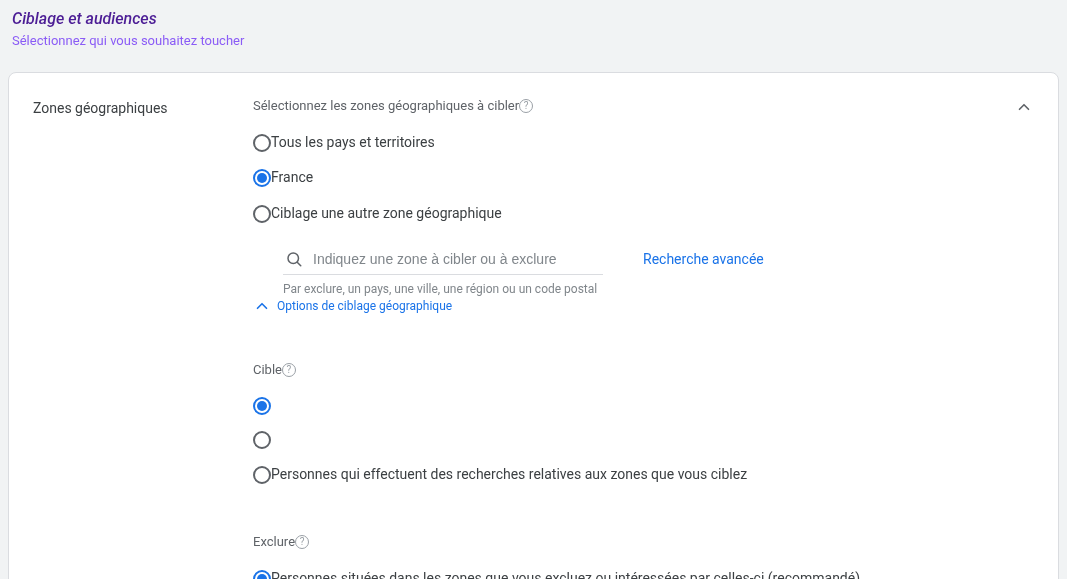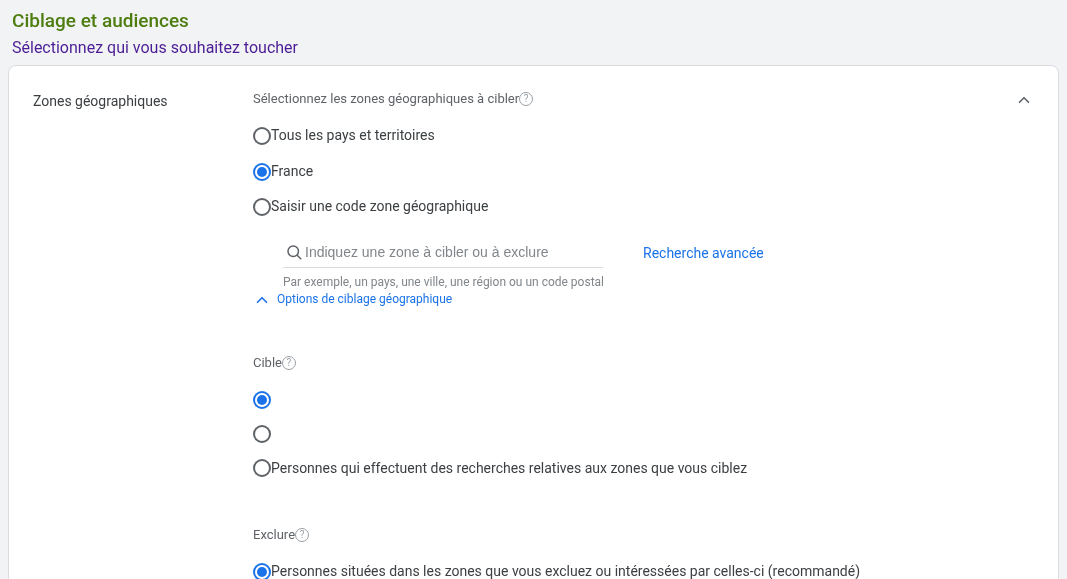--- a/index.html
+++ b/index.html
@@ -7,30 +7,31 @@
   body {
     font-family: Roboto, Arial, sans-serif;
     background: #f1f3f4;
     color: #3c4043;
     font-size: 14px;
     line-height: 1.4;
     width: 1067px;
   }
   .page { padding: 8px; }
   .header-title {
-    font-size: 19px;
+    font-size: 16px;
     font-weight: 500;
-    color: #4d7c0f;
+    color: #4c1d95;
     margin: 0 0 2px 0;
     padding-left: 4px;
+    font-style: italic;
   }
   .header-subtitle {
-    font-size: 16px;
-    color: #4c1d95;
-    margin: 0 0 6px 0;
+    font-size: 13px;
+    color: #8b5cf6;
+    margin: 0 0 21px 0;
     padding-left: 4px;
   }
   .card {
     background: #fff;
     border: 1px solid #dadce0;
     border-radius: 8px;
     padding: 24px 32px 28px 24px;
     position: relative;
   }
   .collapse-btn {
@@ -89,21 +90,21 @@
   .radio.checked .radio-dot { display:block; }
   .radio-label { font-size:14px; color:#3c4043; cursor:pointer; }
   .search-block {
     margin-left: 30px;
     margin-top: 14px;
   }
   .search-line {
     display:flex; align-items:center; gap:40px;
   }
   .search-input-wrap {
-    display:flex; align-items:center; gap:0;
+    display:flex; align-items:center; gap:8px;
     border-bottom:1px solid #dadce0;
     padding: 4px 2px 6px 2px;
     width: 320px;
   }
   .search-input {
     border:none; outline:none; font-size:14px; color:#3c4043;
     flex:1; background:transparent;
   }
   .search-input::placeholder { color:#80868b; }
   .adv-link {
@@ -148,35 +149,35 @@
           <span class="radio-label">Tous les pays et territoires</span>
         </div>
         <div class="radio-row">
           <span class="radio checked">
               <span class="radio-dot"></span>
             </span>
           <span class="radio-label">France</span>
         </div>
         <div class="radio-row">
           <span class="radio"></span>
-          <span class="radio-label">Saisir une code zone géographique</span>
+          <span class="radio-label">Ciblage une autre zone géographique</span>
         </div>
 
         <div class="search-block">
           <div class="search-line">
             <div class="search-input-wrap">
               <svg width="18" height="18" viewBox="0 0 24 24" fill="none" stroke="#5f6368" stroke-width="2" stroke-linecap="round" stroke-linejoin="round">
                   <circle cx="11" cy="11" r="7"></circle>
                   <line x1="21" y1="21" x2="16.65" y2="16.65"></line>
                 </svg>
               <input class="search-input" type="text" placeholder="Indiquez une zone à cibler ou à exclure" style="">
             </div>
             <span class="adv-link">Recherche avancée</span>
           </div>
-          <div class="hint">Par exemple, un pays, une ville, une région ou un code postal</div>
+          <div class="hint">Par exclure, un pays, une ville, une région ou un code postal</div>
         </div>
 
         <div class="expand-link">
           <svg class="chev-svg" viewBox="0 0 24 24" fill="none" stroke="#1a73e8" stroke-width="2.2" stroke-linecap="round" stroke-linejoin="round">
               <polyline points="6 15 12 9 18 15"></polyline>
             </svg>
           <span>Options de ciblage géographique</span>
         </div>
 
         <div class="subsection">

